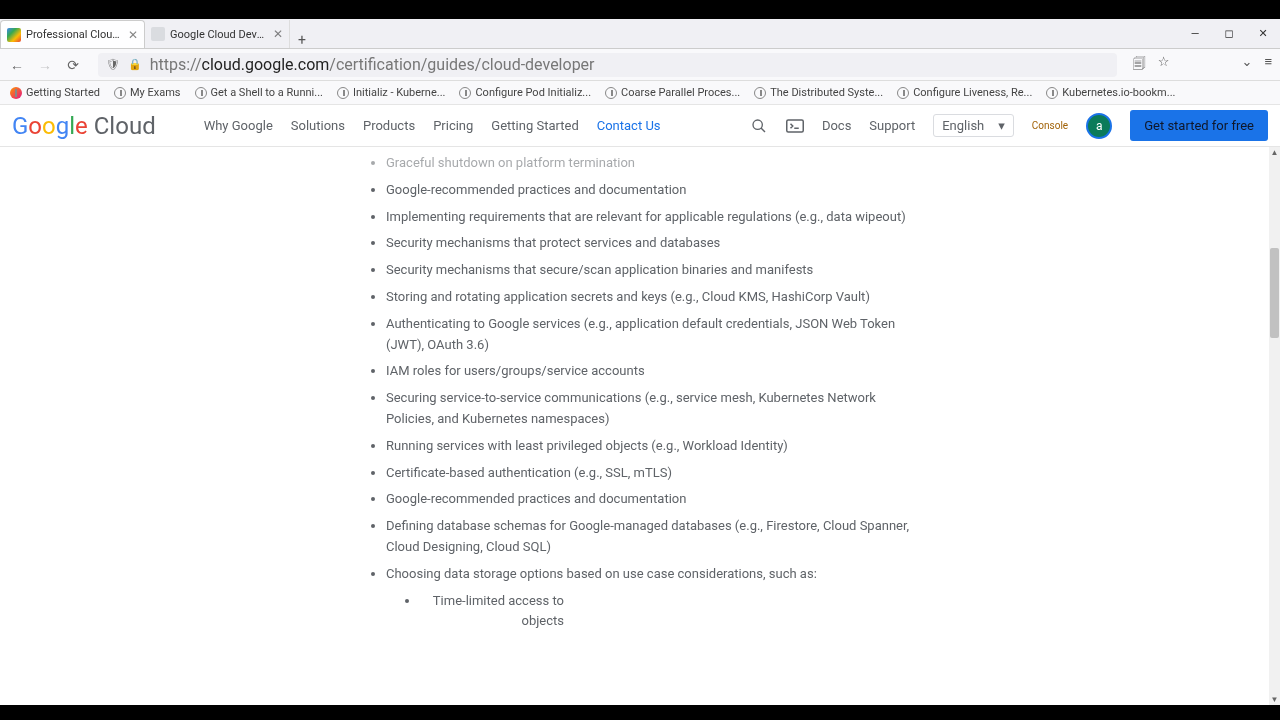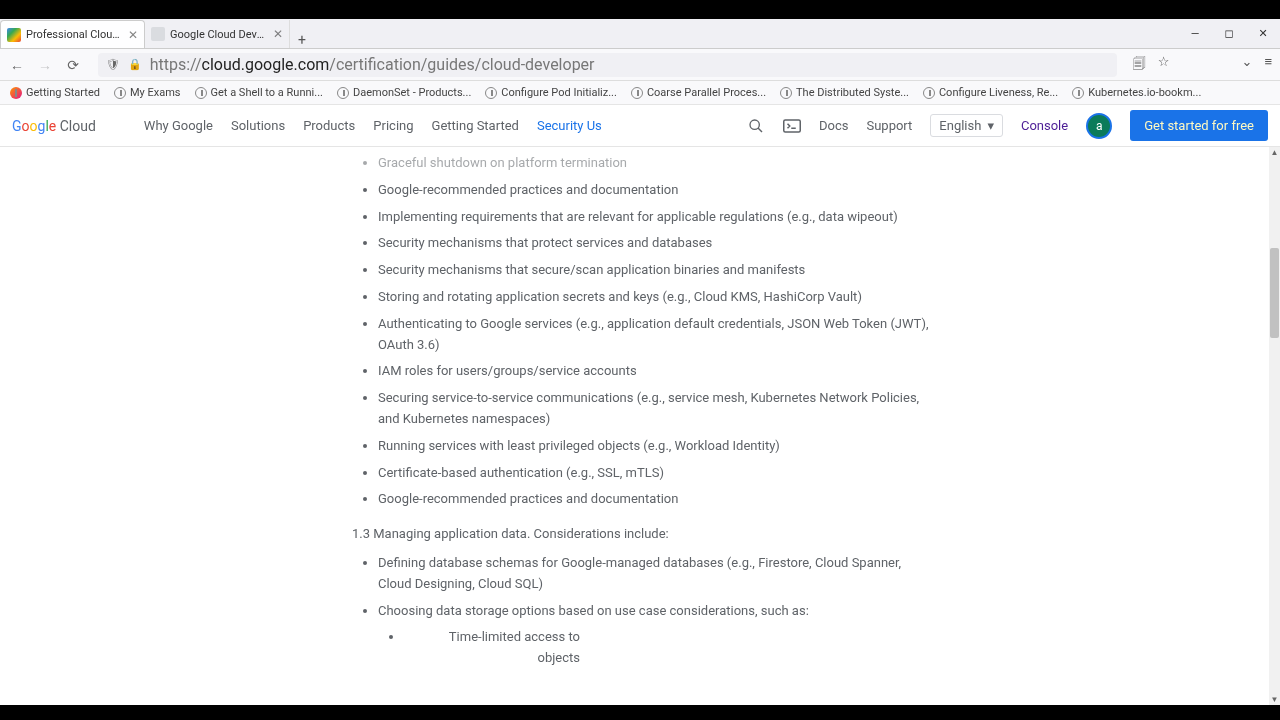--- a/index.html
+++ b/index.html
@@ -32,40 +32,40 @@
 
 
 .bmbar { height:24px; background:#f9f9fb; display:flex; align-items:center; padding:0 10px; gap:14px; border-bottom:1px solid #e5e5e5; }
 .bm { font-size:11px; color:#444; display:flex; align-items:center; gap:4px; cursor:pointer; white-space:nowrap; }
 .bm .gl { width:12px; height:12px; border:1px solid #888; border-radius:50%; display:inline-block; position:relative; }
 .bm .gl::after { content:""; position:absolute; inset:2px 5px; border-left:1px solid #888; border-right:1px solid #888; }
 .bm.ff .gl { border:none; background:linear-gradient(135deg,#ff9500,#e31587); border-radius:50%; }
 
 
 .siteheader { height:42px; border-bottom:1px solid #e5e5e5; display:flex; align-items:center; padding:0 12px; gap:18px; }
-.logo { font-size:14px; font-weight:400; margin-right:30px; }
+.logo { font-size:24px; font-weight:400; margin-right:30px; }
 .logo .b{color:#4285f4}.logo .r{color:#ea4335}.logo .y{color:#fbbc05}.logo .g{color:#34a853}.logo .cl{color:#5f6368;font-weight:400}
 .navlinks { display:flex; gap:18px; }
 .navlinks a { font-size:13px; color:#5f6368; text-decoration:none; cursor:pointer; }
 .navlinks a.active { color:#1a73e8; }
 .spacer { flex:1; }
 .hdr-icons { display:flex; align-items:center; gap:18px; }
 .hdr-icon { width:18px; height:18px; color:#5f6368; display:flex; align-items:center; justify-content:center; cursor:pointer; }
 .hdr-link { font-size:13px; color:#5f6368; cursor:pointer; }
-.langsel { font-size:13px; color:#5f6368; border:1px solid #dadce0; padding:3px 8px; border-radius:3px; cursor:pointer; display:flex; gap:6px; }
-.conslink { font-size:13px; color:#4c1d95; cursor:pointer; }
+.langsel { font-size:13px; color:#5f6368; border:1px solid #dadce0; padding:3px 8px; border-radius:3px; cursor:pointer; display:flex; gap:14px; }
+.conslink { font-size:10px; color:#a16207; cursor:pointer; }
 .avatar { width:26px; height:26px; border-radius:50%; background:#0b7b5a; border:2px solid #1a73e8; color:#fff; font-size:12px; display:flex; align-items:center; justify-content:center; }
-.ctabtn { background:#1a73e8; color:#fef9c3; font-size:13px; padding:8px 14px; border-radius:3px; cursor:pointer; }
+.ctabtn { background:#1a73e8; color:#0f172a; font-size:13px; padding:8px 14px; border-radius:3px; cursor:pointer; }
 
 
 .content { flex:1; overflow:hidden; position:relative; background:#fff; }
 .scrollbody { position:absolute; inset:0; padding:0 0 0 352px; color:#5f6368; font-size:13px; line-height:1.6; }
 .scrollbody ul { list-style:disc; margin:6px 0 6px 26px; }
 .scrollbody ul ul { margin-left:26px;text-align:right; }
-.scrollbody li { margin:6px 0; padding-right:350px; }
+.scrollbody li { margin:6px 8px; padding-right:350px; }
 .scrollbody p.sec { margin:14px 0 8px 0; color:#5f6368; }
 
 
 .pscroll { position:absolute; right:0; top:0; bottom:0; width:11px; background:#f1f1f1; }
 .pscroll .track { position:absolute; top:11px; bottom:11px; left:0; right:0; }
 .pscroll .thumb { position:absolute; left:1px; right:1px; height:90px; top:90px; background:#c1c1c1; border-radius:2px; }
 .pscroll .arr { position:absolute; left:0; right:0; height:11px; color:#666; font-size:8px; text-align:center; line-height:11px; }
 .pscroll .arr.up{top:0}.pscroll .arr.dn{bottom:0}
 </style>
 </head>
@@ -121,21 +121,21 @@
     <span class="bm">
           <span class="gl"></span>
           <span>My Exams</span>
         </span>
     <span class="bm">
           <span class="gl"></span>
           <span>Get a Shell to a Runni...</span>
         </span>
     <span class="bm">
           <span class="gl"></span>
-          <span>DaemonSet - Products...</span>
+          <span>Initializ - Kuberne...</span>
         </span>
     <span class="bm">
           <span class="gl"></span>
           <span>Configure Pod Initializ...</span>
         </span>
     <span class="bm">
           <span class="gl"></span>
           <span>Coarse Parallel Proces...</span>
         </span>
     <span class="bm">
@@ -155,21 +155,21 @@
   <div class="siteheader">
     <div class="logo">
       <span class="b">G</span><span class="r">o</span><span class="y">o</span><span class="b">g</span><span class="g">l</span><span class="r">e</span> <span class="cl">Cloud</span>
     </div>
     <div class="navlinks">
       <a>Why Google</a>
       <a>Solutions</a>
       <a>Products</a>
       <a>Pricing</a>
       <a>Getting Started</a>
-      <a class="active">Security Us</a>
+      <a class="active">Contact Us</a>
     </div>
     <div class="spacer"></div>
     <div class="hdr-icons">
       <span class="hdr-icon">
             <svg width="16" height="16" viewBox="0 0 24 24" fill="none" stroke="currentColor" stroke-width="2">
               <circle cx="10" cy="10" r="7"></circle>
               <line x1="21" y1="21" x2="15" y2="15"></line>
             </svg>
           </span>
       <span class="hdr-icon">
@@ -201,21 +201,20 @@
         <li>Security mechanisms that protect services and databases</li>
         <li>Security mechanisms that secure/scan application binaries and manifests</li>
         <li>Storing and rotating application secrets and keys (e.g., Cloud KMS, HashiCorp Vault)</li>
         <li>Authenticating to Google services (e.g., application default credentials, JSON Web Token (JWT), OAuth 3.6)</li>
         <li>IAM roles for users/groups/service accounts</li>
         <li>Securing service-to-service communications (e.g., service mesh, Kubernetes Network Policies, and Kubernetes namespaces)</li>
         <li>Running services with least privileged objects (e.g., Workload Identity)</li>
         <li>Certificate-based authentication (e.g., SSL, mTLS)</li>
         <li>Google-recommended practices and documentation</li>
       </ul>
-      <p class="sec">1.3 Managing application data. Considerations include:</p>
       <ul>
         <li>Defining database schemas for Google-managed databases (e.g., Firestore, Cloud Spanner, Cloud Designing, Cloud SQL)</li>
         <li>Choosing data storage options based on use case considerations, such as:
           <ul>
             <li>Time-limited access to objects</li>
 
           </ul>
         </li>
       </ul>
     </div>

